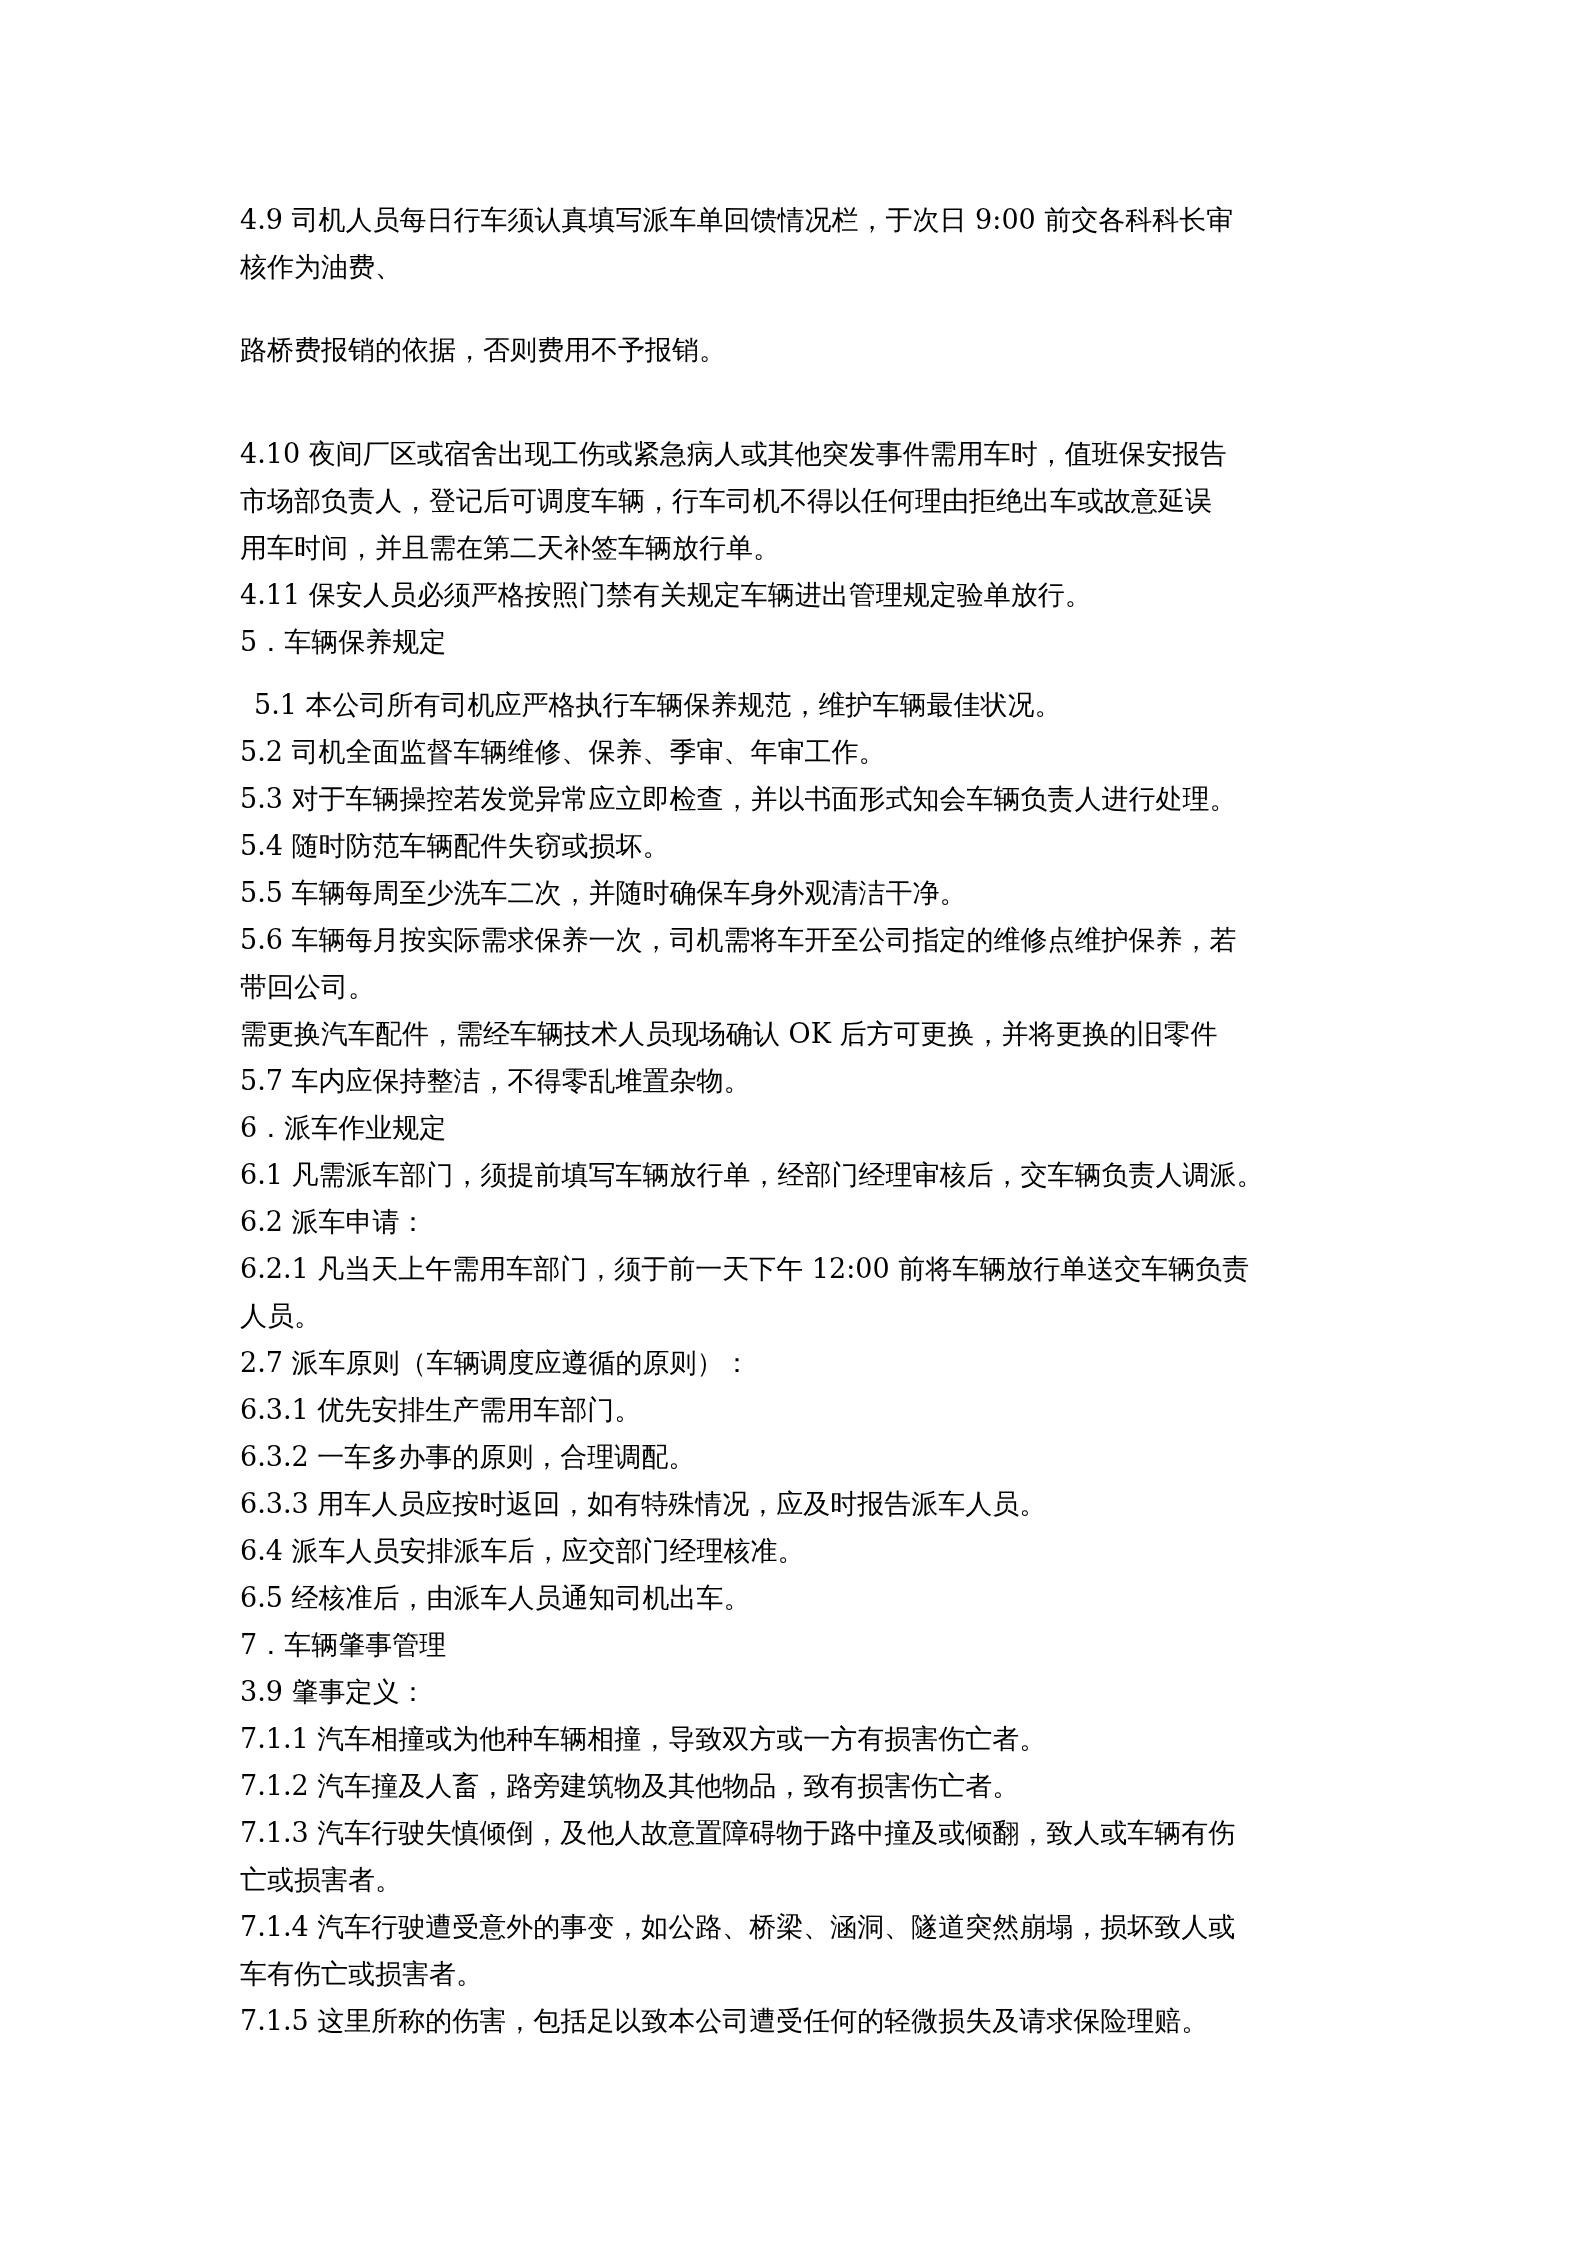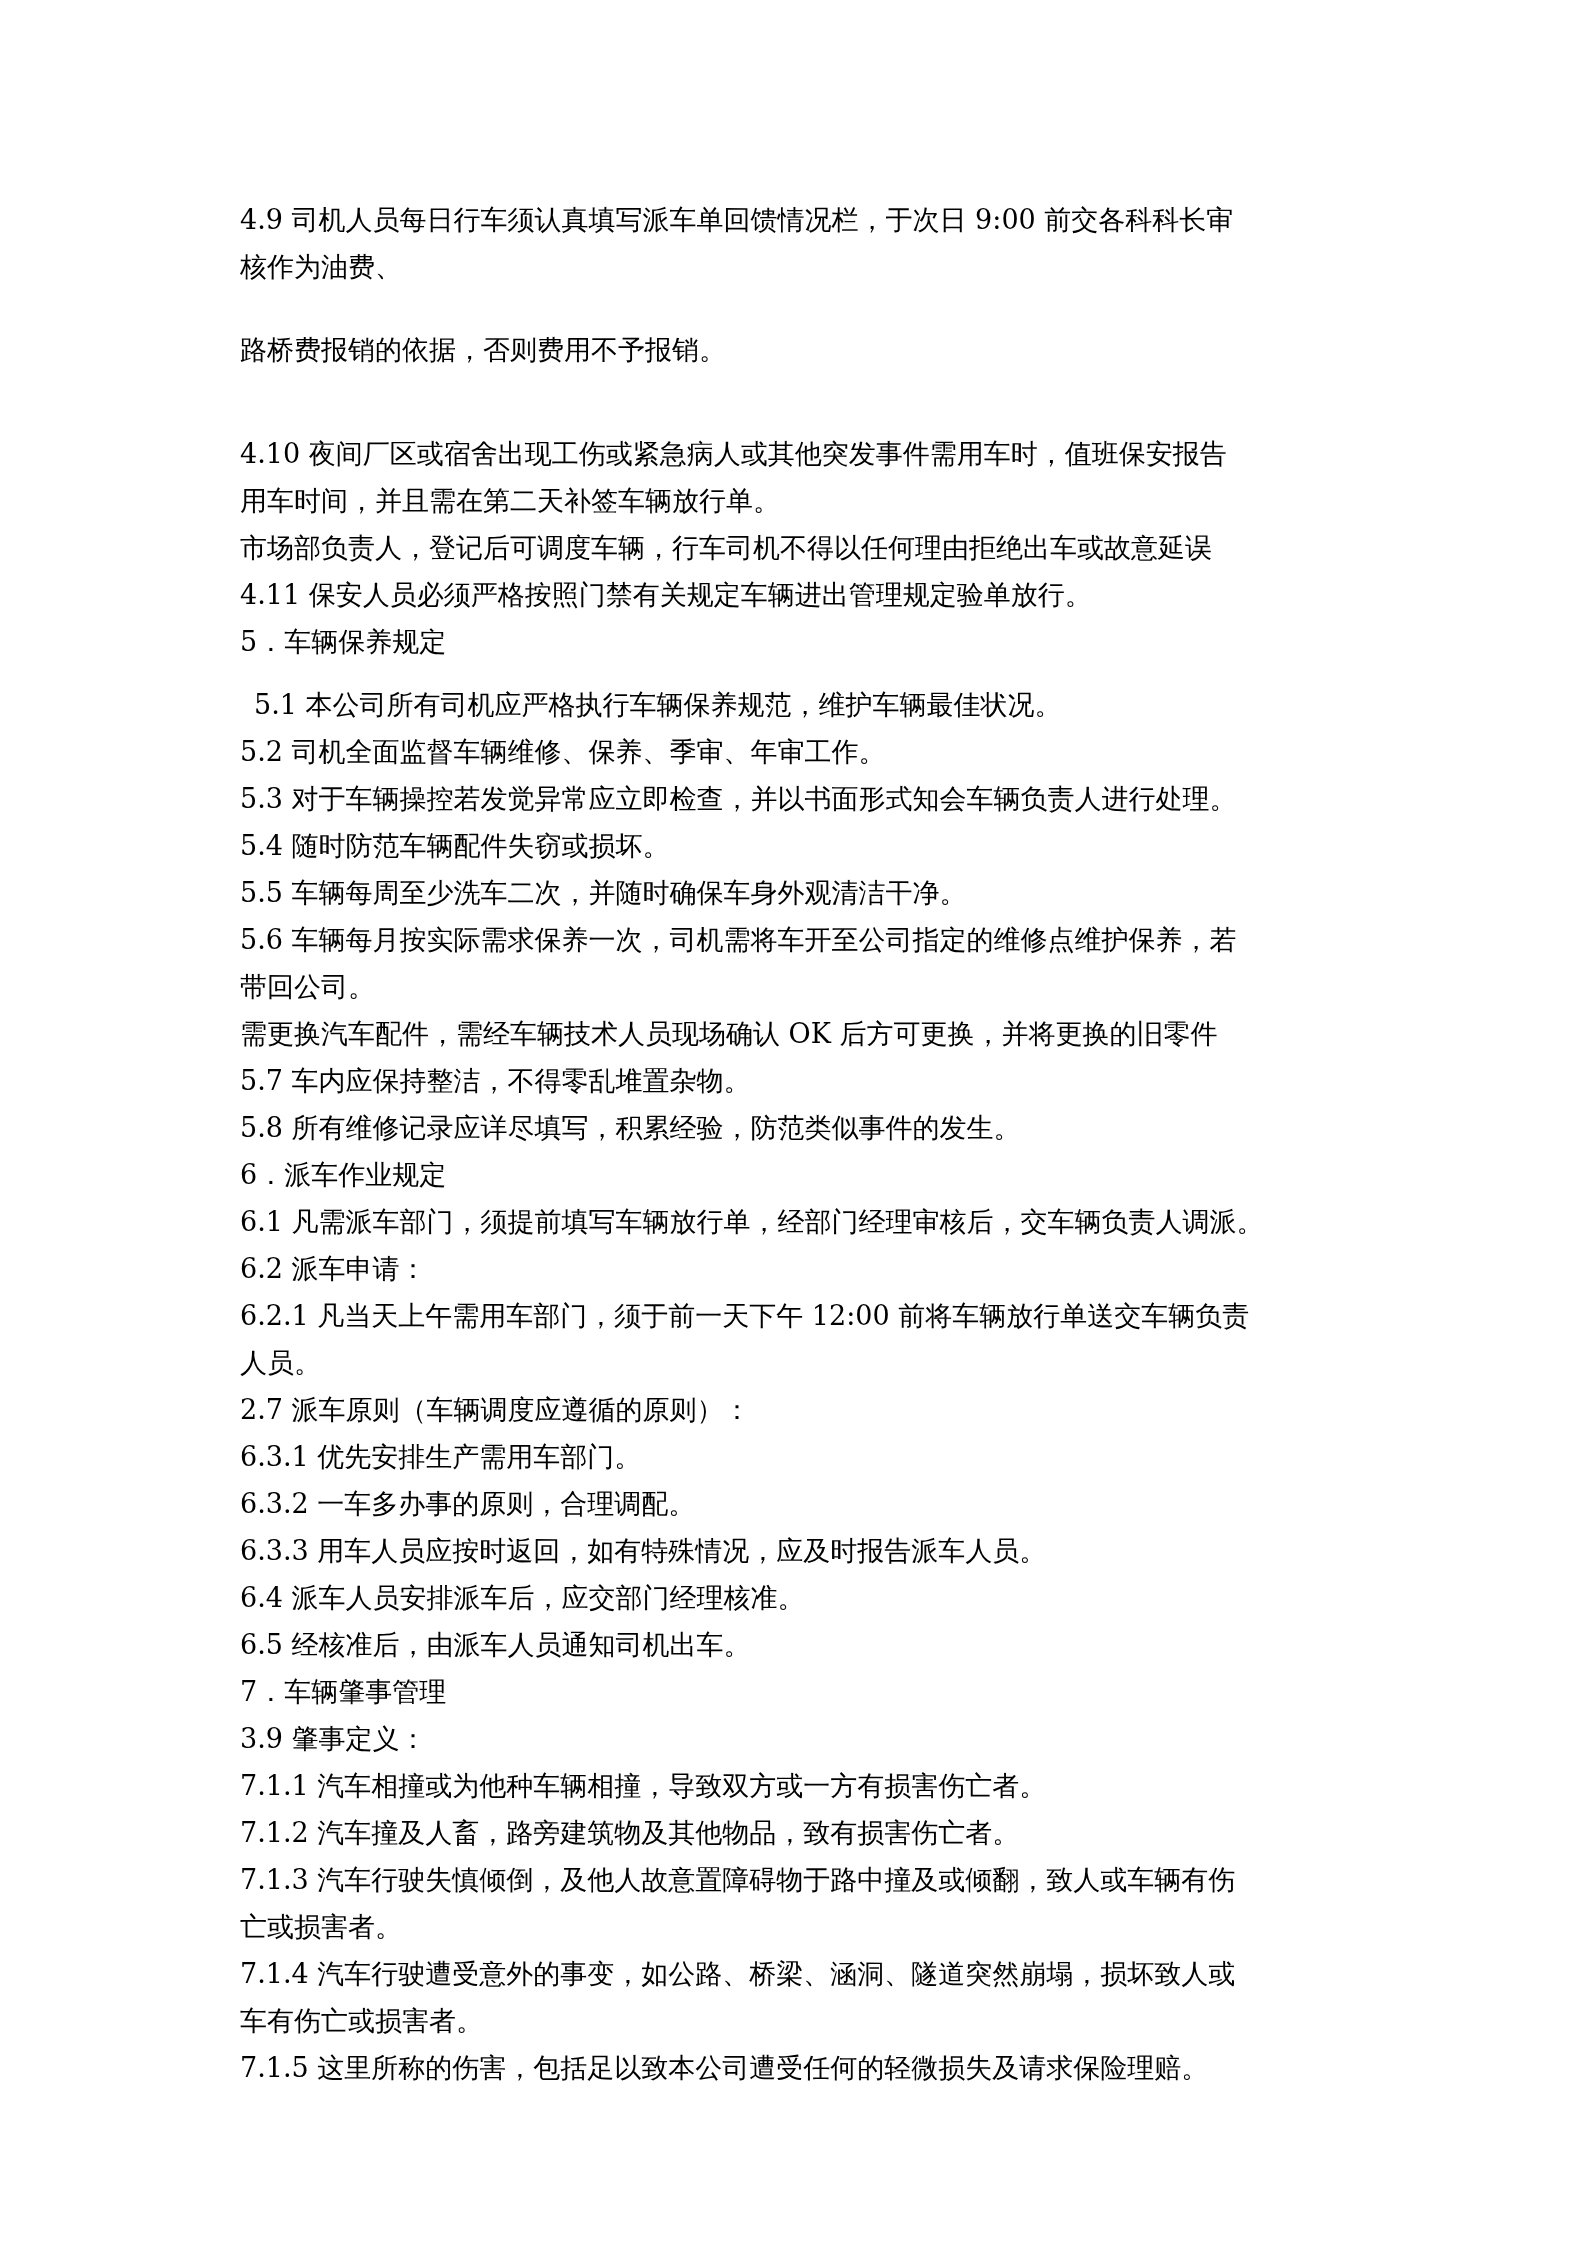--- a/index.html
+++ b/index.html
@@ -44,22 +44,22 @@
     <p class="line">4.9 司机人员每日行车须认真填写派车单回馈情况栏，于次日 9:00 前交各科科长审</p>
     <p class="line">核作为油费、</p>
   </div>
 
   <div class="sans-line">
     <p class="line">路桥费报销的依据，否则费用不予报销。</p>
   </div>
 
   <div>
     <p class="line">4.10 夜间厂区或宿舍出现工伤或紧急病人或其他突发事件需用车时，值班保安报告</p>
+    <p class="line">市场部负责人，登记后可调度车辆，行车司机不得以任何理由拒绝出车或故意延误</p>
     <p class="line">用车时间，并且需在第二天补签车辆放行单。</p>
-    <p class="line">市场部负责人，登记后可调度车辆，行车司机不得以任何理由拒绝出车或故意延误</p>
   </div>
 
   <div>
     <p class="line">4.11 保安人员必须严格按照门禁有关规定车辆进出管理规定验单放行。</p>
   </div>
 
   <div>
     <p class="line">5．车辆保养规定</p>
   </div>
 
@@ -86,23 +86,20 @@
   <div>
     <p class="line">5.6 车辆每月按实际需求保养一次，司机需将车开至公司指定的维修点维护保养，若</p>
     <p class="line">带回公司。</p>
     <p class="line">需更换汽车配件，需经车辆技术人员现场确认 OK 后方可更换，并将更换的旧零件</p>
   </div>
 
   <div>
     <p class="line">5.7 车内应保持整洁，不得零乱堆置杂物。</p>
   </div>
 
-  <div>
-    <p class="line">5.8 所有维修记录应详尽填写，积累经验，防范类似事件的发生。</p>
-  </div>
 
   <div>
     <p class="line">6．派车作业规定</p>
   </div>
 
   <div>
     <p class="line">6.1 凡需派车部门，须提前填写车辆放行单，经部门经理审核后，交车辆负责人调派。</p>
   </div>
 
   <div>

